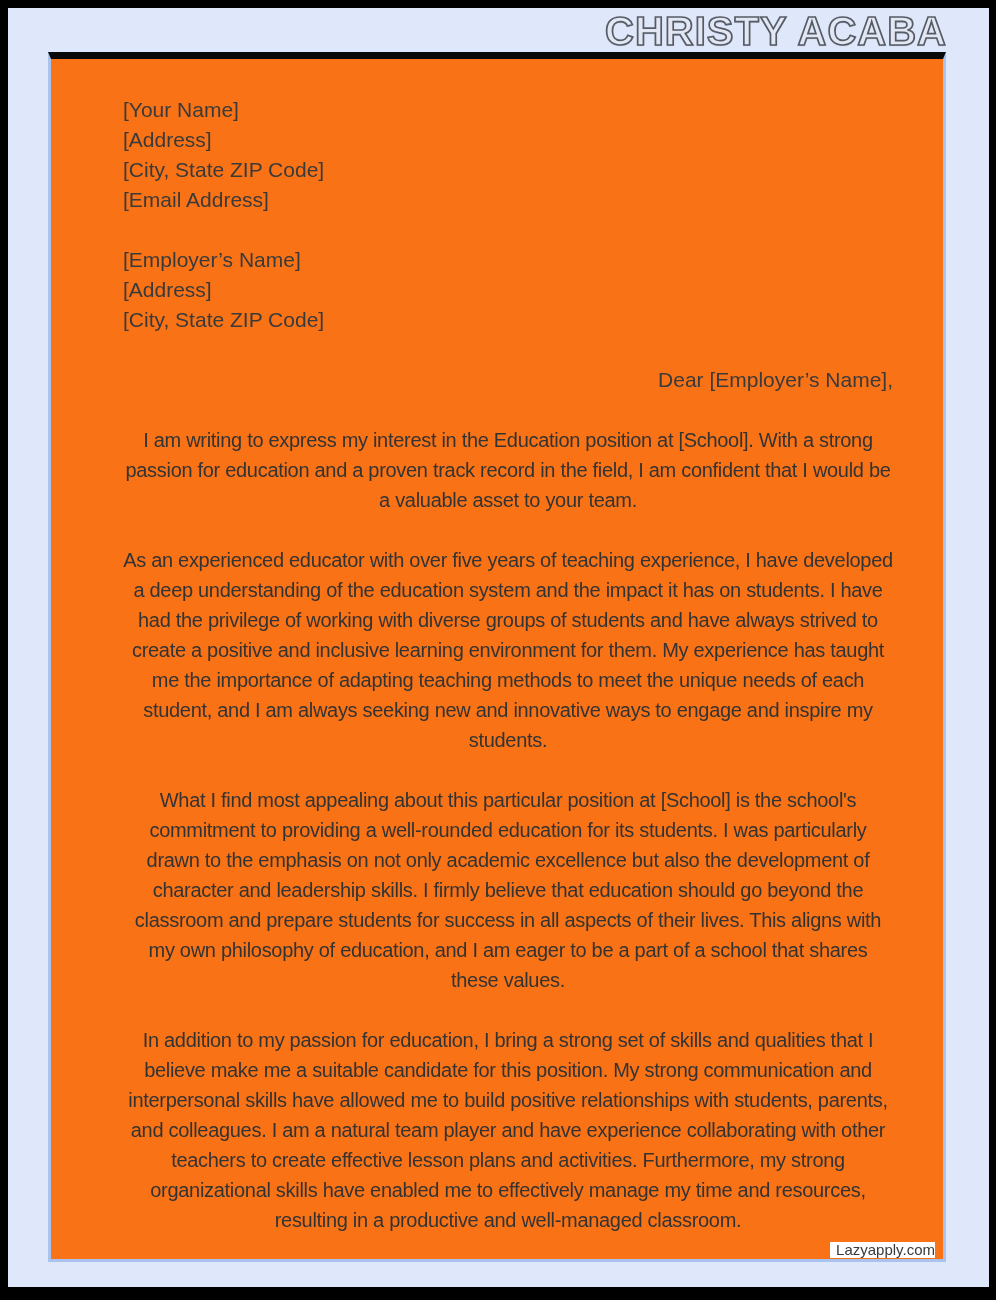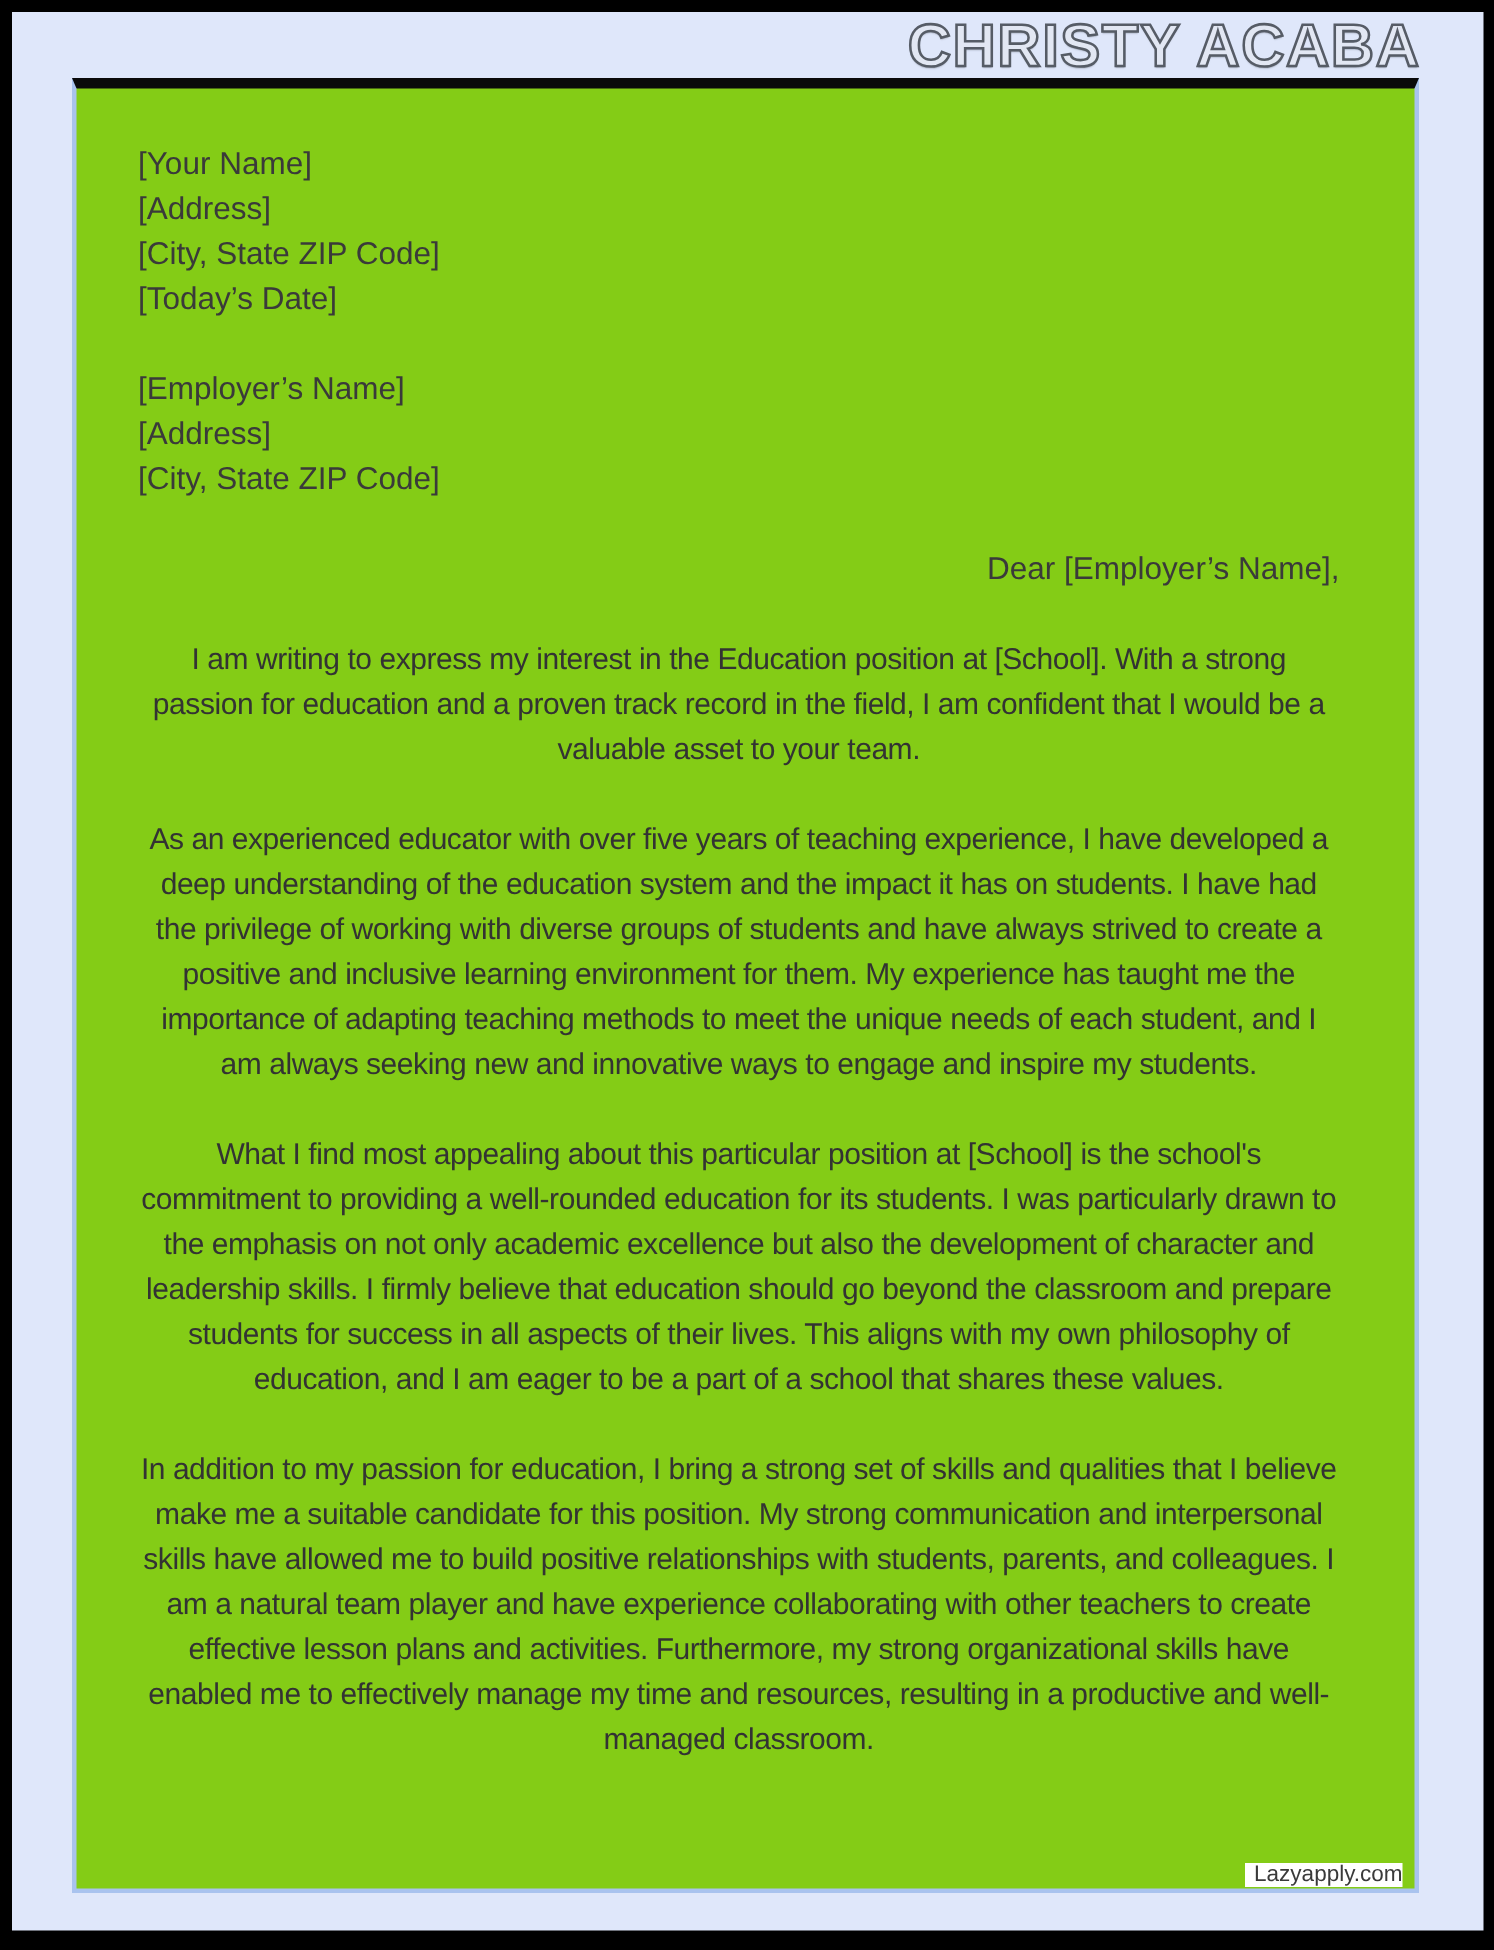--- a/index.html
+++ b/index.html
@@ -39,24 +39,24 @@
     text-shadow: 0 1px 1px rgba(70,75,85,0.35);
     white-space: nowrap;
   }
   .page {
     position: absolute;
     left: 40px;
     top: 44px;
     width: 898px;
     height: 1210px;
     box-sizing: border-box;
-    background: #84cc16;
+    background: #f97316;
     border: 3px solid #a9c3ee;
     border-top: 7px solid #0a0a0a;
-    padding: 36px 50px 0 41px;
+    padding: 36px 50px 0 72px;
     overflow: visible;
   }
   .addr-block {
     margin: 0 0 30px 0;
     font-size: 21px;
     line-height: 30px;
     color: #3a3a3a;
   }
   .addr-line {
     height: 30px;
@@ -97,21 +97,21 @@
   <div class="letterhead">
     <span class="brand">CHRISTY ACABA</span>
   </div>
 
   <div class="page">
 
     <div class="addr-block">
       <div class="addr-line">[Your Name]</div>
       <div class="addr-line">[Address]</div>
       <div class="addr-line">[City, State ZIP Code]</div>
-      <div class="addr-line">[Today’s Date]</div>
+      <div class="addr-line">[Email Address]</div>
     </div>
 
     <div class="addr-block">
       <div class="addr-line">[Employer’s Name]</div>
       <div class="addr-line">[Address]</div>
       <div class="addr-line">[City, State ZIP Code]</div>
     </div>
 
     <p class="salutation">Dear [Employer’s Name],</p>
 

